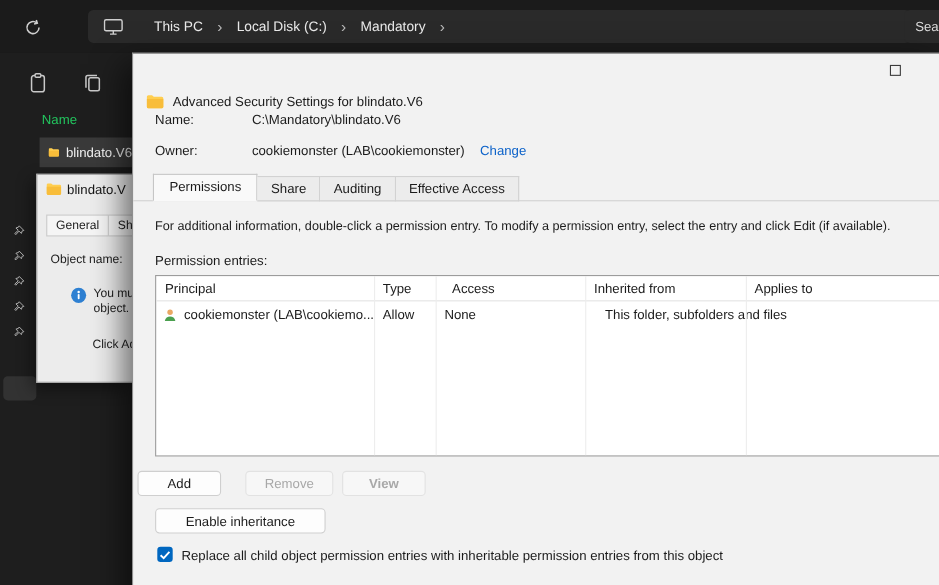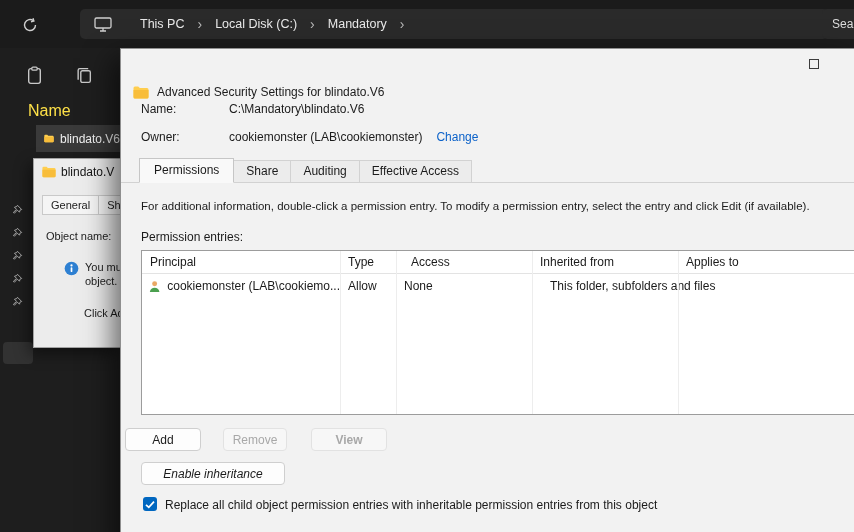--- a/index.html
+++ b/index.html
@@ -14,21 +14,21 @@
   .addr-icon { display:flex; align-items:center; margin-right:22px; }
   .crumb { padding:0 6px; white-space:nowrap; cursor:pointer; }
   .crumb-chev { color:#b9b9b9; font-size:14px; padding:0 7px; cursor:pointer; }
   .searchbox { position:absolute; left:822px; top:9px; width:60px; height:30px; background:#2a2a2a; border-radius:5px; color:#dddddd; font-size:12px; display:flex; align-items:center; padding-left:10px; overflow:hidden; }
 
   
   .explorer { position:absolute; left:0; top:48px; width:854px; height:484px; background:#1e1e1e; }
   .cmdicon { position:absolute; top:16px; width:24px; height:22px; display:flex; align-items:center; justify-content:center; cursor:pointer; }
   .pin { position:absolute; left:8px; width:16px; height:16px; display:flex; align-items:center; justify-content:center; cursor:pointer; }
   .nav-highlight { position:absolute; left:3px; top:294px; width:30px; height:22px; background:#323232; border-radius:4px; cursor:pointer; }
-  .col-name { position:absolute; left:28px; top:54px; font-size:16px; color:#fde047; cursor:pointer; }
+  .col-name { position:absolute; left:38px; top:54px; font-size:12px; color:#22c55e; cursor:pointer; }
   .file-row { position:absolute; left:36px; top:77px; width:84px; height:27px; background:#3a3a3a; display:flex; align-items:center; padding-left:8px; gap:6px; color:#f0f0f0; font-size:12px; overflow:hidden; white-space:nowrap; cursor:pointer; }
 
   
   .props { position:absolute; left:33px; top:110px; width:87px; height:190px; background:#ececec; border:1px solid #a3a3a3; border-right:none; box-shadow:-4px 6px 14px rgba(0,0,0,.45); overflow:hidden; }
   .props-title { height:26px; display:flex; align-items:center; padding-left:8px; gap:5px; font-size:12px; color:#141414; white-space:nowrap; }
   .props-tabs { position:absolute; left:8px; top:36px; display:flex; font-size:11px; color:#1c1c1c; white-space:nowrap; }
   .ptab { border:1px solid #c9c9c9; background:#f5f5f5; padding:3px 8px; cursor:pointer; }
   .ptab + .ptab { border-left:none; }
   .props-objname { position:absolute; left:12px; top:71px; font-size:11px; color:#1c1c1c; white-space:nowrap; }
   .props-info-icon { position:absolute; left:30px; top:102px; }
@@ -61,23 +61,23 @@
   .th { font-size:12px; color:#1b1b1b; padding-left:8px; line-height:23px; cursor:pointer; white-space:nowrap; }
   .trow { display:flex; height:24px; align-items:center; cursor:pointer; }
   .td { font-size:12px; color:#1b1b1b; padding-left:8px; white-space:nowrap; overflow:hidden; }
   .c1 { width:198px; } .c2 { width:56px; } .c3 { width:136px;padding-left:15px; } .c4 { width:146px; } .c5 { flex:1; }
   .td.c1 { display:flex; align-items:center; gap:6px; padding-left:6px; }
   .vline { position:absolute; top:0; bottom:0; width:1px; background:#ededed; }
 
   .btn { position:absolute; height:23px; display:flex; align-items:center; justify-content:center; font-size:12px; color:#1b1b1b; background:#fdfdfd; border:1px solid #cfcfcf; border-radius:4px; cursor:pointer; white-space:nowrap; }
   .btn.disabled { color:#a8a8a8; background:#f7f7f7; border-color:#e2e2e2; }
   .btn-add { left:4px; top:379px; width:76px; }
-  .btn-remove { left:102px; top:379px; width:64px; }
+  .btn-remove { left:102px; top:379px; width:80px; }
   .btn-view { left:190px; top:379px; width:76px;font-weight:bold; }
-  .btn-inherit { left:20px; top:413px; width:144px;font-style:italic; }
+  .btn-inherit { left:20px; top:413px; width:155px; }
 
   .cb { position:absolute; left:22px; top:448px; width:14px; height:14px; background:#0067c0; border-radius:3px; display:flex; align-items:center; justify-content:center; cursor:pointer; }
   .cb-label { position:absolute; left:44px; top:449px; font-size:12px; color:#1b1b1b; white-space:nowrap; }
 </style>
 </head>
 <body>
 
 <div class="screen">
 
   <div class="topbar">

